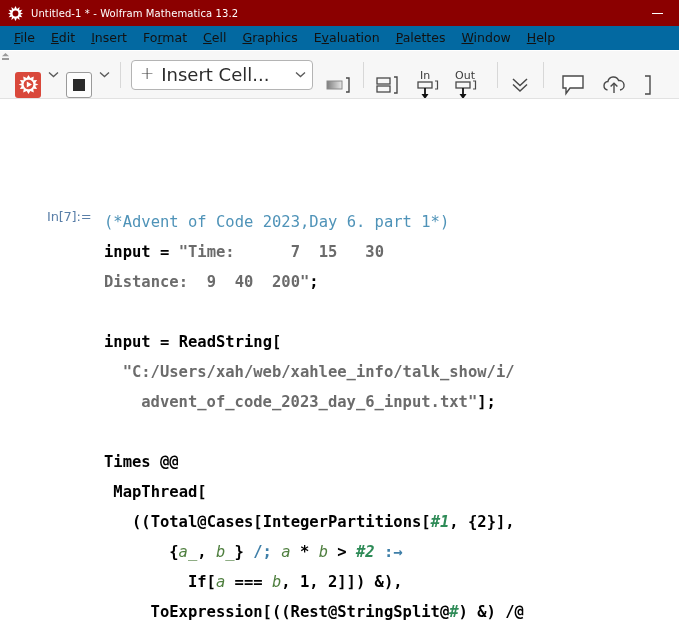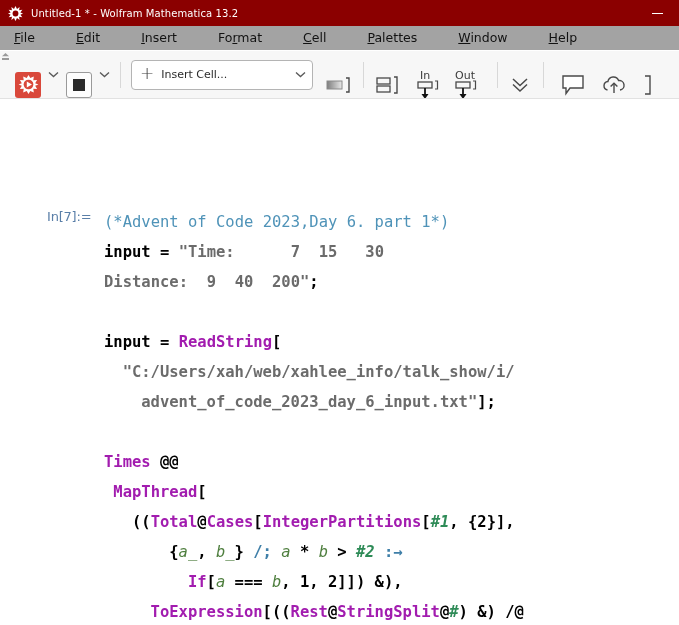--- a/index.html
+++ b/index.html
@@ -21,22 +21,22 @@
   #app-icon svg{display:block}
   #title-text{
     color:#ffffff;font-size:10px;letter-spacing:.1px;white-space:nowrap;
     font-family:"DejaVu Sans","Liberation Sans",sans-serif;
   }
   #win-buttons{position:absolute;right:0;top:0;height:26px;display:flex;}
   .win-btn{width:44px;height:26px;display:flex;align-items:center;justify-content:center;}
   .win-btn .glyph{display:block;width:11px;height:1px;background:#ffffff;}
   
   #menubar{
-    height:24px;background:#a3a3a3;display:flex;align-items:flex-end;
-    padding-left:6px;border-bottom:1px solid #ffffff;gap:25px;
+    height:24px;background:#0369a1;display:flex;align-items:flex-end;
+    padding-left:6px;border-bottom:1px solid #ffffff;
   }
   .menu-item{
     font-size:12.5px;color:#121212;padding:0 8px;white-space:nowrap;
     font-family:"DejaVu Sans","Liberation Sans",sans-serif;line-height:24px;
   }
   .menu-item u{text-decoration:underline;text-underline-offset:1px;}
   
   #toolbar{
     height:47px;background:#f7f7f7;border-bottom:1px solid #e2e2e2;
     display:flex;align-items:center;position:relative;overflow:hidden;
@@ -62,21 +62,21 @@
     width:24px;height:24px;border:1px solid #9a9a9a;border-radius:3px;background:#fdfdfd;
     display:flex;align-items:center;justify-content:center;
   }
   #stop-icon i{display:block;width:12px;height:12px;background:#2b2b2b;}
   #insert-cell{
     height:30px;border:1px solid #b4b4b4;border-radius:4px;background:#ffffff;
     display:flex;align-items:center;flex:0 0 182px;width:182px;margin-left:3px;
     padding:0 6px;box-sizing:border-box;
   }
   #insert-cell .plus{font-size:17px;color:#3a3a3a;line-height:1;margin:0 7px 2px 2px;font-weight:300;}
-  #insert-cell .ic-label{font-size:11px;color:#2b2b2b;flex:1;}
+  #insert-cell .ic-label{font-size:18px;color:#2b2b2b;flex:1;}
   
   #notebook{
     position:relative;height:527px;background:#ffffff;overflow:hidden;
   }
   .codefont{
     font-family:"DejaVu Sans Mono","Liberation Mono",monospace;
     font-size:15.5px;
     line-height:30px;
     white-space:pre;
   }
@@ -86,21 +86,21 @@
     font-size:13px;color:#5a7fa8;white-space:pre;letter-spacing:-.2px;
   }
   #code-block{
     position:absolute;left:104px;top:108px;
   }
   .cl{height:30px;white-space:pre;}
   .cmt{color:#4f93b8;margin-top:40px;}
   .sym{color:#000000;font-weight:bold;}
   .op{color:#000000;font-weight:bold;}
   .str{color:#6b6b6b;font-weight:bold;}
-  .fn{color:#a21caf;font-weight:bold;}
+  .fn{color:#000000;font-weight:bold;}
   .slot{color:#2e8b57;font-weight:bold;font-style:italic;}
   .pat{color:#4f7f3f;font-weight:normal;font-style:italic;}
   .patop{color:#3f7fa8;font-weight:bold;}
 </style>
 </head>
 <body>
 
 <div id="titlebar">
   <div id="app-icon">
     <svg viewBox="0 0 16 16" width="15" height="15" aria-hidden="true">
@@ -117,20 +117,22 @@
       </div>
   </div>
 </div>
 
 <div id="menubar">
   <div class="menu-item"><u>F</u>ile</div>
   <div class="menu-item"><u>E</u>dit</div>
   <div class="menu-item"><u>I</u>nsert</div>
   <div class="menu-item">Fo<u>r</u>mat</div>
   <div class="menu-item"><u>C</u>ell</div>
+  <div class="menu-item"><u>G</u>raphics</div>
+  <div class="menu-item">E<u>v</u>aluation</div>
   <div class="menu-item"><u>P</u>alettes</div>
   <div class="menu-item"><u>W</u>indow</div>
   <div class="menu-item"><u>H</u>elp</div>
 </div>
 
 <div id="toolbar">
 
   <div id="tb-handle">
     <svg width="9" height="9" viewBox="0 0 9 9" aria-hidden="true">
       <polygon points="4.5,0 8,3.2 1,3.2" fill="#9a9a9a"></polygon>

